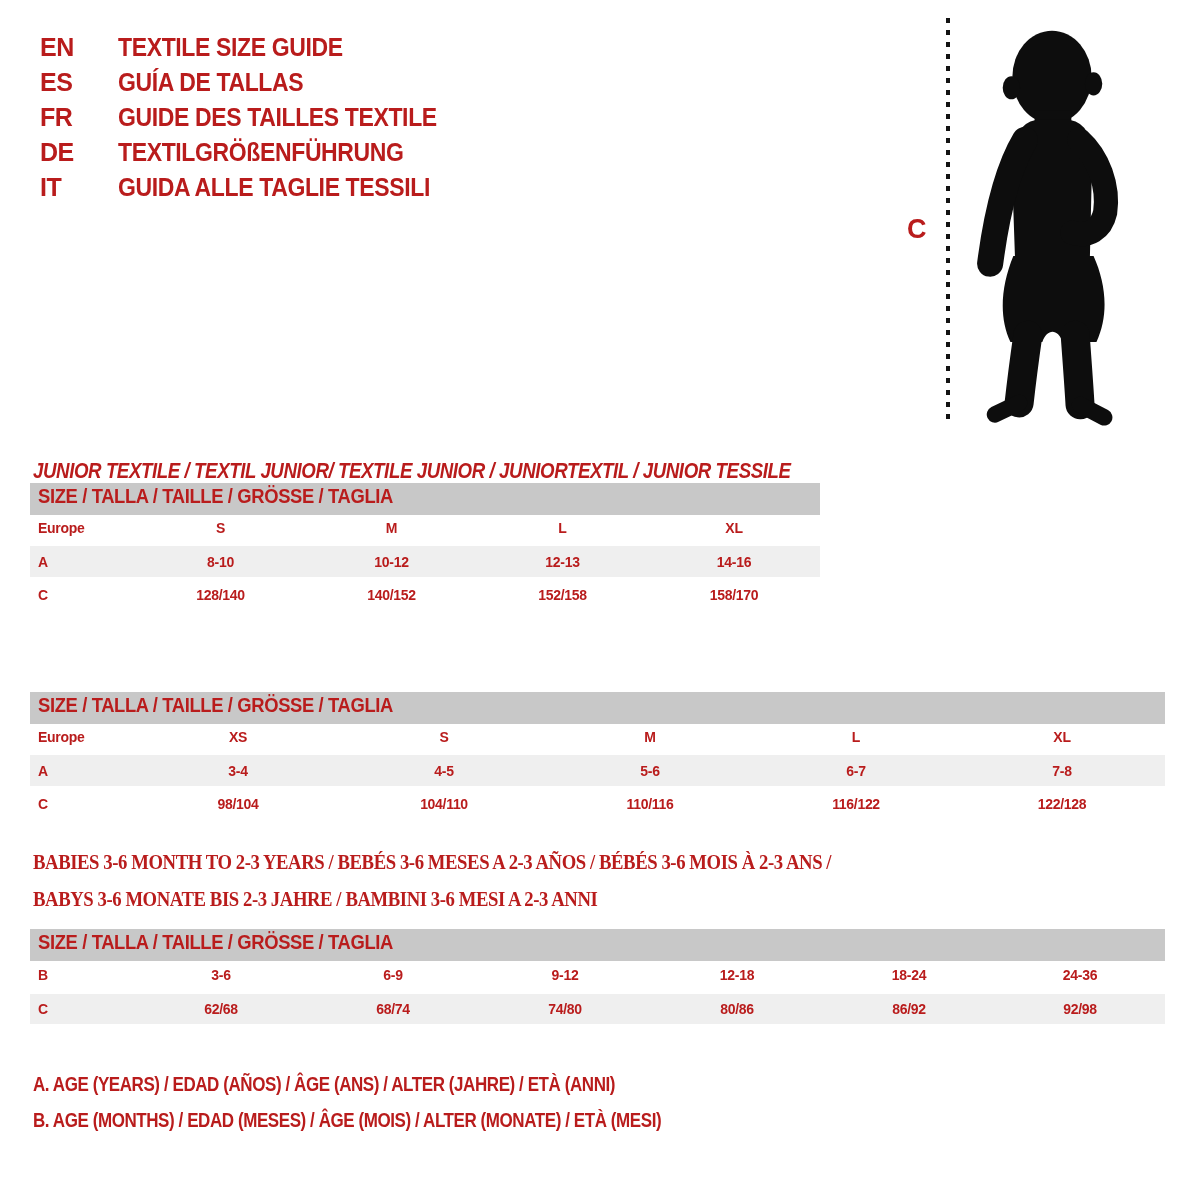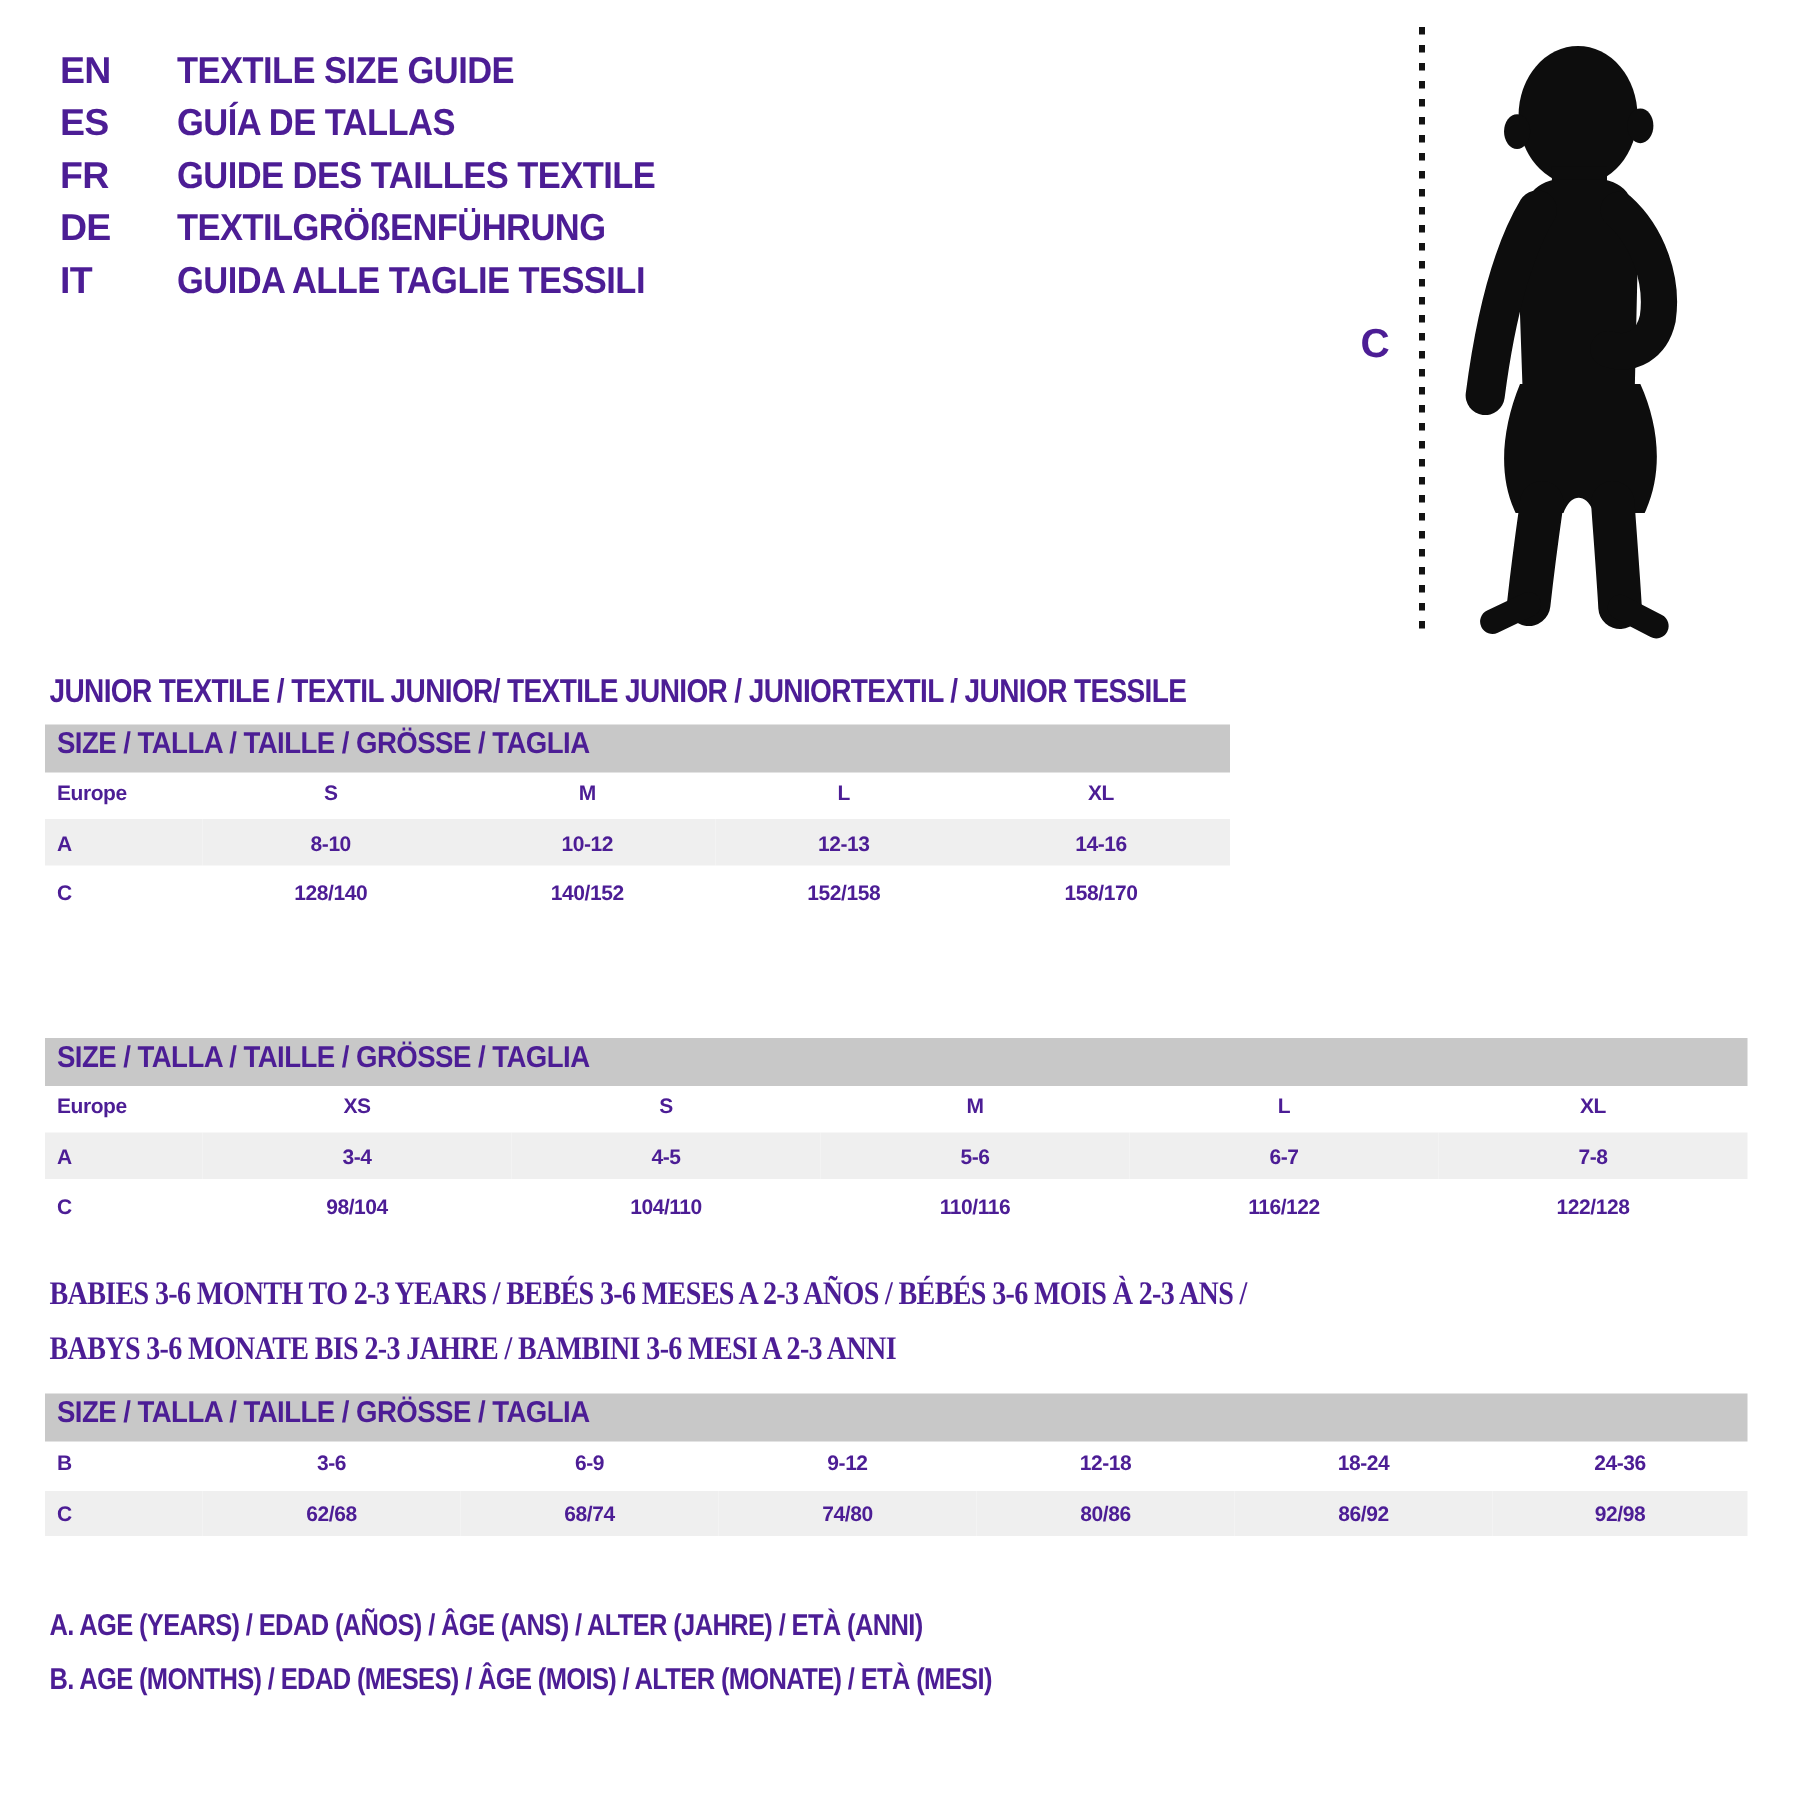--- a/index.html
+++ b/index.html
@@ -1,19 +1,19 @@
 <!DOCTYPE html>
 <html><head>
 <meta charset="utf-8">
 <style>
   * { margin:0; padding:0; box-sizing:border-box; }
   html,body { background:#ffffff; }
   .canvas {
     position:relative; width:1200px; height:1200px; background:#ffffff; overflow:hidden;
-    font-family:"Liberation Sans","DejaVu Sans",sans-serif; font-weight:700; color:#4c1d95;
+    font-family:"Liberation Sans","DejaVu Sans",sans-serif; font-weight:700; color:#b91c1c;
   }
   .sq85 { display:inline-block; transform:scaleX(.85); transform-origin:0 50%; letter-spacing:-0.5px; white-space:nowrap; }
   .sq92 { display:inline-block; transform:scaleX(.92); transform-origin:0 50%; letter-spacing:-0.4px; white-space:nowrap; }
 
   
   .lang-block { position:absolute; left:40px; top:30px; }
   .lang-row { display:flex; height:35px; align-items:center; font-size:25px; }
   .lang-code { flex:0 0 78px; letter-spacing:-0.5px; }
 
   
@@ -89,21 +89,21 @@
         <path d="M62 122 C 44 152 33 196 26 250" stroke-width="27"></path>
         <path d="M118 122 C 138 140 149 170 145 197 C 141 215 127 223 111 218" stroke-width="25"></path>
         <path d="M65 324 C 61 352 58 376 56 394" stroke-width="30"></path>
         <path d="M56 394 L31 406" stroke-width="17"></path>
         <path d="M114 324 C 116 352 118 378 119 396" stroke-width="30"></path>
         <path d="M119 396 L144 409" stroke-width="17"></path>
       </g>
     </svg>
   </div>
 
-  <div class="sec-title" style="top:448px;">
+  <div class="sec-title" style="top:458px;font-style:italic;">
     <span class="sq85">JUNIOR TEXTILE / TEXTIL JUNIOR/ TEXTILE JUNIOR / JUNIORTEXTIL / JUNIOR TESSILE</span>
   </div>
   <div class="bar" style="top:483px; width:790px;">
     <span class="sq92">SIZE / TALLA / TAILLE / GRÖSSE / TAGLIA</span>
   </div>
   <table class="size-table" style="top:510px; width:790px;">
     <colgroup>
       <col style="width:105px">
         <col style="width:171px">
         <col style="width:171px">

